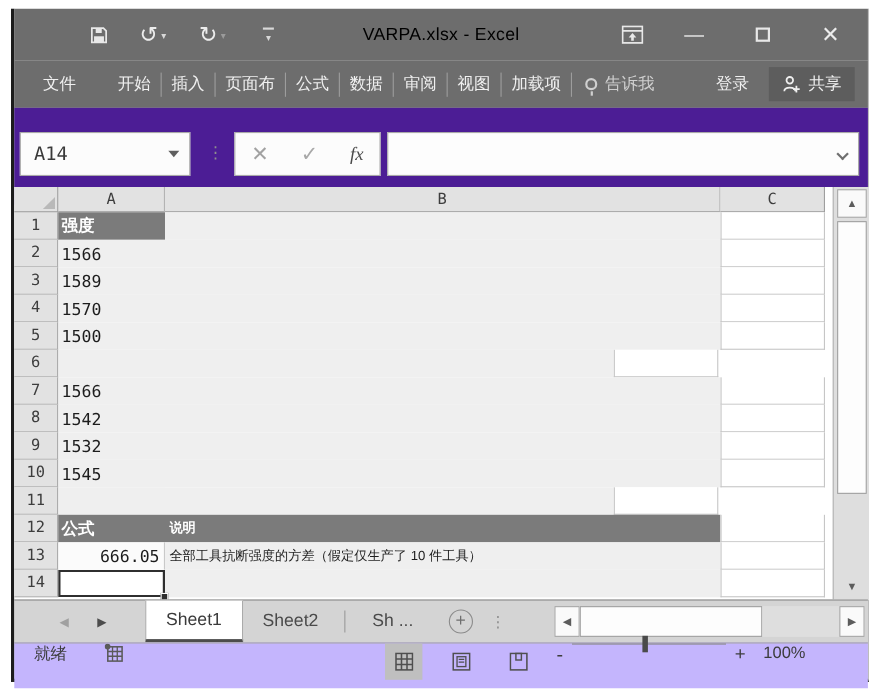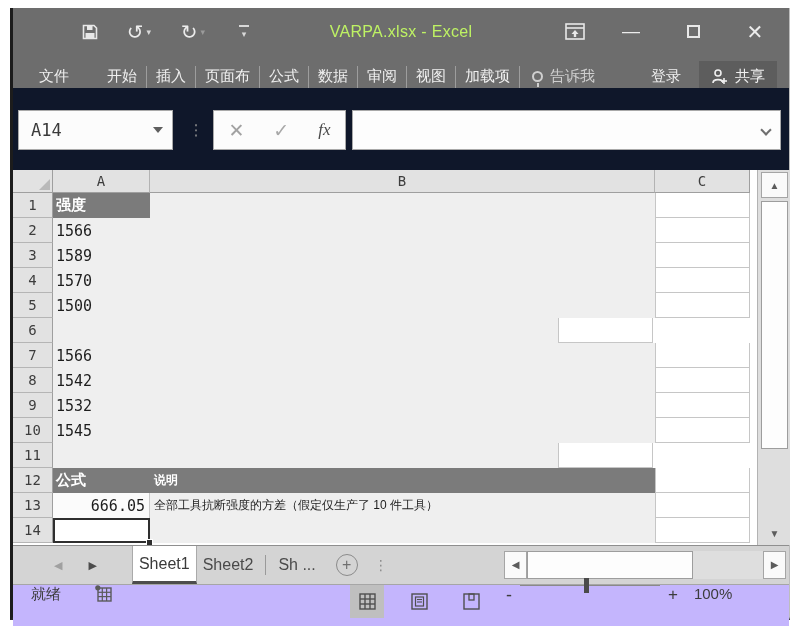--- a/index.html
+++ b/index.html
@@ -13,42 +13,42 @@
   
   .titlebar{position:absolute;left:0;top:0;width:100%;height:47px;background:#6d6d6d;}
   .titlebar .tb-item{position:absolute;top:0;height:47px;display:flex;align-items:center;justify-content:center;color:#ececec;}
   .qat-save{left:60px;width:34px;}
   .qat-undo{left:104px;width:44px;font-size:20px;}
   .qat-redo{left:158px;width:44px;font-size:20px;color:#9b9b9b;}
   .qat-custom{left:216px;width:30px;flex-direction:column;}
   .qat-caret{font-size:9px;margin-left:3px;color:#d8d8d8;}
   .qat-custom .bar{width:10px;height:2px;background:#d8d8d8;margin-bottom:2px;}
   .win-title{position:absolute;left:0;top:0;width:100%;height:47px;display:flex;align-items:center;justify-content:center;
-    color:#bef264;font-size:16px;letter-spacing:.3px;}
+    color:#000000;font-size:16px;letter-spacing:.3px;}
   .ribbon-opts{left:545px;width:34px;}
   .win-min{left:598px;width:40px;font-size:18px;}
   .win-max{left:660px;width:40px;}
   .win-max .box{width:13px;height:13px;border:2px solid #e8e8e8;}
   .win-close{left:722px;width:40px;font-size:20px;}
 
   
   .ribbonrow{position:absolute;left:0;top:47px;width:100%;height:43px;background:#6d6d6d;
     display:flex;align-items:center;color:#f0f0f0;font-size:15px;}
   .rtab{padding:0 9px;white-space:nowrap;}
   .rtab.file{margin-left:17px;margin-right:20px;}
   .rsep{width:1px;height:22px;background:#9d9d9d;flex:0 0 auto;}
   .tellme{display:flex;align-items:center;margin-left:12px;color:#cfcfcf;}
   .bulb{width:11px;height:11px;border:2px solid #cfcfcf;border-radius:50%;position:relative;margin-right:7px;}
   .bulb:after{content:"";position:absolute;left:2.5px;top:10px;width:2px;height:4px;background:#cfcfcf;}
   .signin{margin-left:auto;padding:0 10px;}
   .sharebox{margin:0 12px 0 8px;background:#5d5d5d;padding:6px 12px;display:flex;align-items:center;}
   .person-ic{margin-right:7px;display:flex;}
 
   
-  .formulaband{position:absolute;left:0;top:80px;width:100%;height:88px;background:#0f172a;}
+  .formulaband{position:absolute;left:0;top:90px;width:100%;height:88px;background:#4c1d95;}
   .namebox{position:absolute;left:5px;top:22px;width:155px;height:40px;background:#fcfcfc;border:1px solid #a9a9a9;
     display:flex;align-items:center;font-size:17px;color:#3a3a3a;padding-left:12px;
     font-family:"DejaVu Sans Mono","Liberation Mono",monospace;}
   .namebox .dd{position:absolute;right:10px;top:17px;width:0;height:0;border-left:5px solid transparent;
     border-right:5px solid transparent;border-top:6px solid #5f5f5f;}
   .fdots{position:absolute;left:181px;top:26px;width:4px;height:32px;color:#8e8e8e;font-size:15px;line-height:10px;
     display:flex;flex-direction:column;align-items:center;justify-content:center;letter-spacing:0;}
   .fxbox{position:absolute;left:200px;top:22px;width:133px;height:40px;background:#fcfcfc;border:1px solid #a9a9a9;
     display:flex;align-items:center;justify-content:space-around;}
   .fx-cancel{color:#a2a2a2;font-size:19px;}
@@ -93,21 +93,21 @@
   .vs-thumb{position:absolute;left:3px;top:31px;width:27px;height:248px;background:#fdfdfd;border:1px solid #9d9d9d;}
   .vs-down{position:absolute;left:3px;bottom:2px;width:27px;height:20px;display:flex;align-items:center;justify-content:center;color:#5c5c5c;font-size:10px;}
 
   
   .tabbar{position:absolute;left:0;top:537px;width:100%;height:39px;background:#d4d4d4;border-top:1px solid #8f8f8f;
     display:flex;align-items:stretch;font-size:16px;color:#4a4a4a;}
   .nav-arrows{display:flex;align-items:center;margin-left:28px;}
   .nav-arrows .na{font-size:11px;margin:0 13px;}
   .na.prev{color:#a0a0a0;}
   .na.next{color:#4c4c4c;}
-  .sheettab{display:flex;align-items:center;padding:0 6px;}
+  .sheettab{display:flex;align-items:center;padding:0 18px;}
   .sheettab.active{background:#ffffff;border-bottom:3px solid #4c4c4c;border-left:1px solid #aaa;border-right:1px solid #aaa;color:#3a3a3a;margin-left:22px;}
   .tabsep{width:1px;background:#9a9a9a;margin:9px 6px;}
   .addsheet{width:22px;height:22px;border:1px solid #8b8b8b;border-radius:50%;align-self:center;margin-left:14px;
     display:flex;align-items:center;justify-content:center;color:#6f6f6f;font-size:16px;line-height:1;}
   .tdots{align-self:center;margin-left:16px;color:#8e8e8e;font-size:14px;letter-spacing:0;line-height:6px;display:flex;flex-direction:column;}
   .hscroll{position:absolute;right:0;top:537px;width:285px;height:39px;display:flex;align-items:center;}
   .hs-left{width:23px;height:28px;background:#fafafa;border:1px solid #a5a5a5;display:flex;align-items:center;justify-content:center;color:#5c5c5c;font-size:10px;}
   .hs-thumb{width:166px;height:28px;background:#fdfdfd;border:1px solid #9d9d9d;}
   .hs-track{flex:1;height:28px;background:#dedede;}
   .hs-right{width:23px;height:28px;background:#fafafa;border:1px solid #a5a5a5;display:flex;align-items:center;justify-content:center;color:#5c5c5c;font-size:10px;margin-right:3px;}

